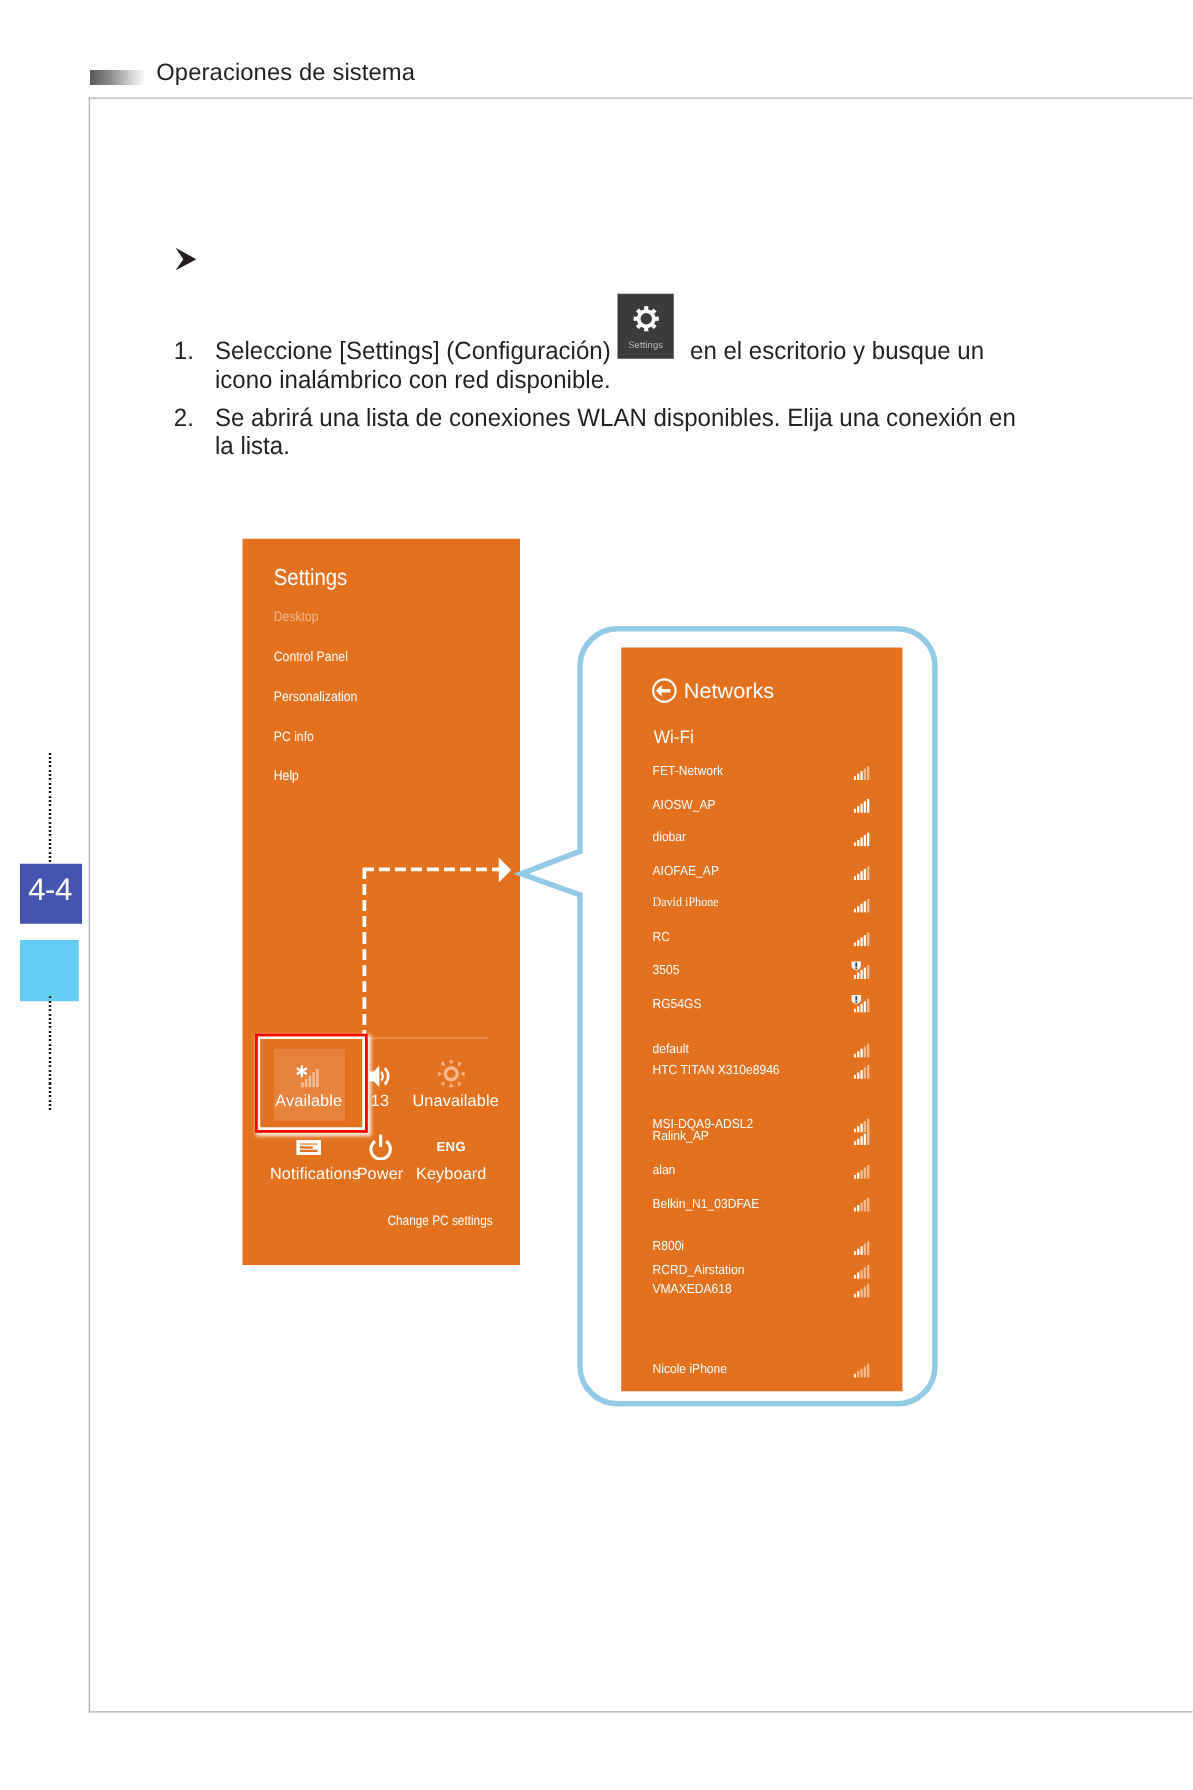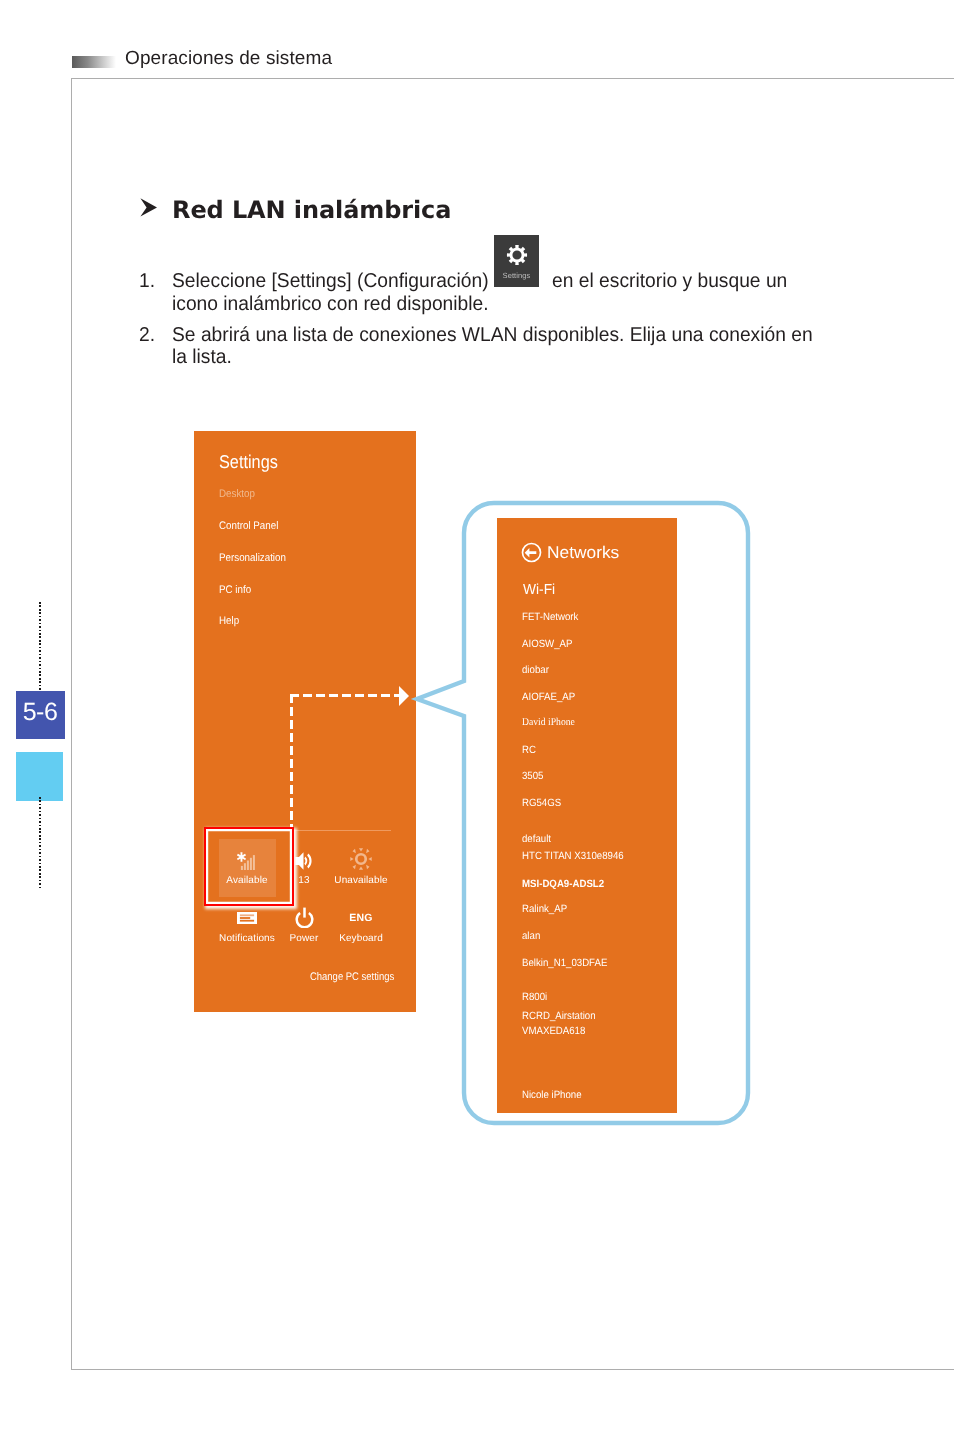--- a/index.html
+++ b/index.html
@@ -46,37 +46,37 @@
   .charm{position:absolute;left:194px;top:431px;width:222px;height:581px;background:#E4711E;
          font-family:"Liberation Sans",sans-serif;color:#fff;overflow:hidden;}
   .charm-title{position:absolute;left:25px;top:20px;font-size:18.5px;color:#fff;letter-spacing:0;transform:scaleX(0.88);transform-origin:left top;white-space:nowrap;}
   .charm-link{position:absolute;left:25px;font-size:11px;color:#ffffff;letter-spacing:0;transform:scaleX(0.89);transform-origin:left top;white-space:nowrap;}
   .charm-link.dim{color:#f0b98e;}
   .charm-sep{position:absolute;left:25px;top:399px;width:172px;height:1px;background:#ef9a5e;}
   .charm-tile{position:absolute;width:62px;text-align:center;}
   .charm-tile .ic svg{display:block;}
   .charm-tile .ic{height:26px;display:flex;align-items:flex-end;justify-content:center;}
   .charm-tile.wifi .ic{height:18px;}
-  .charm-tile .tl{font-size:10px;color:#fff;margin-top:6px;letter-spacing:.1px;line-height:10px;}
+  .charm-tile .tl{font-size:13px;color:#fff;margin-top:6px;letter-spacing:.1px;line-height:10px;}
   .charm-footer{position:absolute;left:116px;top:539.5px;font-size:11px;color:#fff;letter-spacing:0;transform:scaleX(0.86);transform-origin:left top;white-space:nowrap;}
   .avail-hl{position:absolute;left:219px;top:839px;width:57px;height:58px;background:rgba(255,255,255,.135);}
   .red-box{position:absolute;z-index:3;left:204px;top:827px;width:90px;height:79px;box-sizing:border-box;
            border:2.5px solid #FF0000;box-shadow:inset 0 0 0 2.2px #fff, 2px 2px 3px 1px rgba(255,255,255,.92);}
 
   
   .dash-v{position:absolute;left:290px;top:694px;width:3px;height:133px;
      background:repeating-linear-gradient(to bottom,#fff 0px,#fff 9px,transparent 9px,transparent 13px);}
   .dash-h{position:absolute;left:290px;top:694px;height:3px;width:110px;
      background:repeating-linear-gradient(to right,#fff 0px,#fff 9px,transparent 9px,transparent 13px);}
   .dash-head{position:absolute;left:399px;top:685.5px;width:0;height:0;
      border-top:10px solid transparent;border-bottom:10px solid transparent;border-left:10.5px solid #fff;}
 
   
   .callout{position:absolute;left:409.6px;top:499px;}
-  .net-panel{position:absolute;left:497px;top:518px;width:180px;height:595px;background:#E4711E;
+  .net-panel{position:absolute;left:497px;top:518px;width:225px;height:595px;background:#E4711E;
              color:#fff;overflow:hidden;}
   .net-title{position:absolute;left:50px;top:24.5px;font-size:17px;color:#fff;letter-spacing:0;transform:scaleX(1.02);transform-origin:left top;white-space:nowrap;}
   .net-back{position:absolute;left:24px;top:24px;width:21px;height:21px;}
   .net-sub{position:absolute;left:26px;top:63.5px;font-size:14.5px;color:#fff;letter-spacing:0;transform:scaleX(0.95);transform-origin:left top;white-space:nowrap;}
   .net-row{position:absolute;left:25px;width:175px;height:17px;}
   .net-row .nm{position:absolute;left:0;top:0;font-size:10.5px;color:#fff;letter-spacing:0;white-space:nowrap;transform:scaleX(0.92);transform-origin:left top;}
   .net-row .sig{position:absolute;left:160.8px;top:1.9px;width:13.35px;height:11.2px;}
   .net-row .shield{position:absolute;left:159.3px;top:-1.1px;width:8px;height:7.6px;}
 </style>
 </head>
@@ -85,28 +85,27 @@
 <div class="page">
 
   <div class="hdr-bar"></div>
   <div class="hdr-title">Operaciones de sistema</div>
 
   <div class="frame-top"></div>
   <div class="frame-bottom"></div>
   <div class="frame-left"></div>
 
   <div class="gutter-dash-top"></div>
-  <div class="page-num">5-6</div>
+  <div class="page-num">4-4</div>
   <div class="tab-swatch"></div>
   <div class="gutter-dash-bottom"></div>
 
   <svg class="sec-bullet" viewBox="0 0 17 18.6" aria-label="arrow-bullet-icon">
       <path d="M0.4 0.2 L17 9.4 L0.4 18.4 L6.6 9.4 Z" fill="#231f20"></path>
     </svg>
-  <div class="sec-title">Red LAN inalámbrica</div>
 
   <div class="step-num" style="left:139px;top:269.5px;">1.</div>
   <div class="step" style="left:172px;top:269.5px;">Seleccione [Settings] (Configuración)</div>
   <div class="step" style="left:552px;top:269.5px;">en el escritorio y busque un</div>
   <div class="step" style="left:172px;top:293px;">icono inalámbrico con red disponible.</div>
 
   <div class="gear-tile" style="left:494px;top:235px;">
     <svg class="glyph" viewBox="0 0 24 24">
       <path fill="#ffffff" fill-rule="evenodd" d="M10.09 1.17 A11.00 11.00 0 0 1 13.91 1.17 L13.70 3.98 A8.20 8.20 0 0 1 16.47 5.12 L18.31 2.99 A11.00 11.00 0 0 1 21.01 5.69 L18.88 7.53 A8.20 8.20 0 0 1 20.02 10.30 L22.83 10.09 A11.00 11.00 0 0 1 22.83 13.91 L20.02 13.70 A8.20 8.20 0 0 1 18.88 16.47 L21.01 18.31 A11.00 11.00 0 0 1 18.31 21.01 L16.47 18.88 A8.20 8.20 0 0 1 13.70 20.02 L13.91 22.83 A11.00 11.00 0 0 1 10.09 22.83 L10.30 20.02 A8.20 8.20 0 0 1 7.53 18.88 L5.69 21.01 A11.00 11.00 0 0 1 2.99 18.31 L5.12 16.47 A8.20 8.20 0 0 1 3.98 13.70 L1.17 13.91 A11.00 11.00 0 0 1 1.17 10.09 L3.98 10.30 A8.20 8.20 0 0 1 5.12 7.53 L2.99 5.69 A11.00 11.00 0 0 1 5.69 2.99 L7.53 5.12 A8.20 8.20 0 0 1 10.30 3.98 Z M17.00 12.00 A5.00 5.00 0 1 0 7.00 12.00 A5.00 5.00 0 1 0 17.00 12.00 Z"></path>
     </svg>
@@ -336,21 +335,21 @@
         <div class="net-row" style="top: 332.22px;">
           <div class="nm">HTC TITAN X310e8946</div>
           <svg class="sig" viewBox="0 0 13.35 11.2">
             <rect x="0.00" width="1.8" y="8.00" height="3.20" fill="#ffffff"></rect>
             <rect x="2.67" width="1.8" y="6.00" height="5.20" fill="#ffffff"></rect>
             <rect x="5.34" width="1.8" y="4.00" height="7.20" fill="#ffffff"></rect>
             <rect x="8.01" width="1.8" y="2.00" height="9.20" fill="#f3bb93"></rect>
             <rect x="10.68" width="1.8" y="0.00" height="11.20" fill="#f3bb93"></rect>
           </svg>
         </div>
-        <div class="net-row" style="top: 360px; font-weight: bold;">
+        <div class="net-row" style="top: 375px;">
           <div class="nm">MSI-DQA9-ADSL2</div>
           <svg class="sig" viewBox="0 0 13.35 11.2">
             <rect x="0.00" width="1.8" y="8.00" height="3.20" fill="#ffffff"></rect>
             <rect x="2.67" width="1.8" y="6.00" height="5.20" fill="#ffffff"></rect>
             <rect x="5.34" width="1.8" y="4.00" height="7.20" fill="#ffffff"></rect>
             <rect x="8.01" width="1.8" y="2.00" height="9.20" fill="#f3bb93"></rect>
             <rect x="10.68" width="1.8" y="0.00" height="11.20" fill="#f3bb93"></rect>
           </svg>
         </div>
         <div class="net-row" style="top: 385.38px;">

